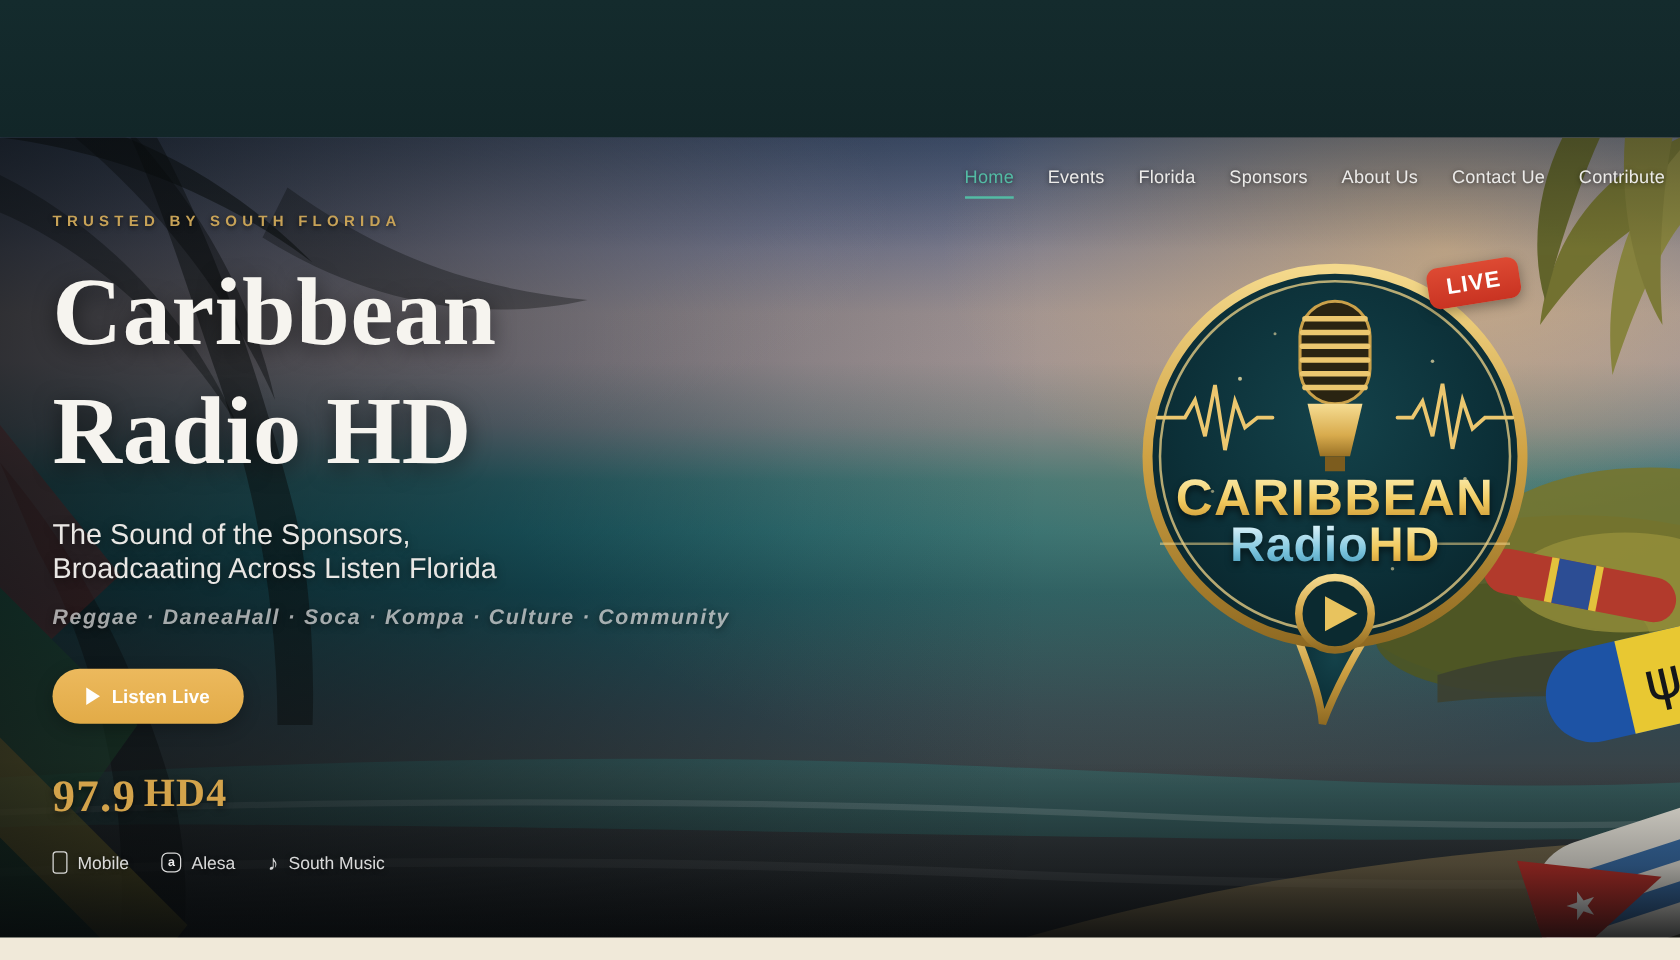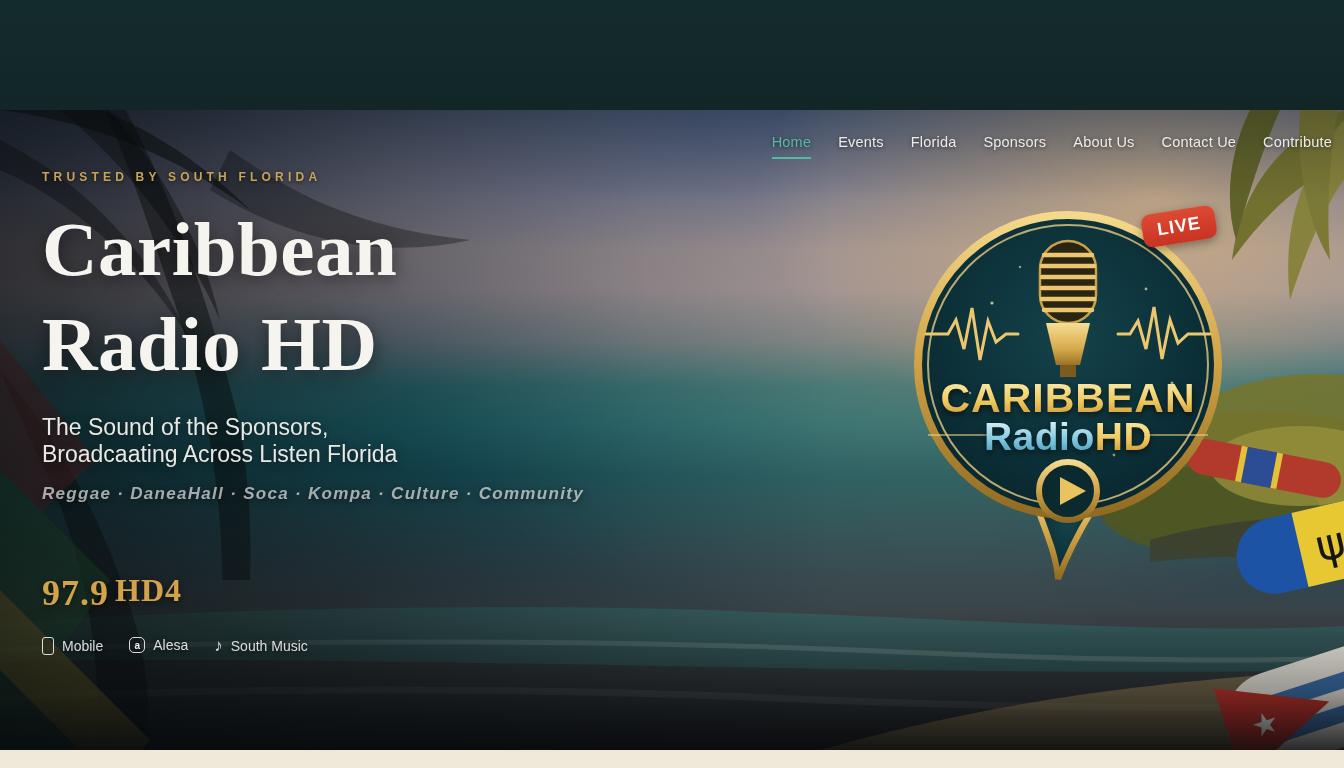--- a/index.html
+++ b/index.html
@@ -53,21 +53,21 @@
   .btn-primary { width:153px; background:linear-gradient(180deg,#ecb95d,#e2ab47); color:#fff;
     gap:9px; box-shadow:0 4px 14px rgba(0,0,0,.25); }
   .play-tri { width:0; height:0; border-left:11px solid #fff; border-top:7px solid transparent;
     border-bottom:7px solid transparent; }
   .btn-secondary { width:166px; background:rgba(255,255,255,.07); border:1px solid rgba(255,255,255,.45);
     color:#f2f1ee; backdrop-filter:blur(1px); }
   .freq-row { margin-top:37px; font-family:"Liberation Serif","DejaVu Serif",serif; color:#d3a34b;
     text-shadow:0 2px 6px rgba(0,0,0,.5); display:flex; align-items:flex-start; gap:6px; }
   .freq { font-size:36px; font-weight:600; letter-spacing:1px; }
   .band { font-size:32px; font-weight:600; letter-spacing:1px; }
-  .platforms { margin-top:23px; display:flex; gap:26px; align-items:flex-start; }
+  .platforms { margin-top:23px; display:flex; gap:26px; align-items:center; }
   .platform { display:flex; gap:8px; align-items:center; cursor:pointer; }
   .platform .label { font-size:14px; color:rgba(245,245,245,.88); text-shadow:0 1px 4px rgba(0,0,0,.6); }
   .icon-phone { width:12px; height:18px; border:1.6px solid rgba(240,240,240,.9); border-radius:3px; }
   .icon-alexa { width:16px; height:16px; border:1.6px solid rgba(240,240,240,.9); border-radius:5px;
     display:flex; align-items:center; justify-content:center; font-size:10px; color:#eee; font-weight:700; }
   .icon-note { font-size:17px; color:rgba(240,240,240,.9); line-height:1; }
 
   
   .logo-wrap { position:absolute; left:900px; top:93px; width:336px; height:410px; z-index:20; }
   .logo-wrap svg { position:absolute; left:0; top:0; }
@@ -177,20 +177,24 @@
         <span>Caribbean</span><br>
         <span>Radio HD</span>
       </h1>
       <div class="tagline">
         <span>The Sound of the Sponsors,</span><br>
         <span>Broadcaating Across Listen Florida</span>
       </div>
       <div class="genres">Reggae · DaneaHall · Soca · Kompa · Culture · Community</div>
 
       <div class="btn-row">
+        <button class="btn btn-primary">
+          <span class="play-tri"></span>
+          <span>Listen Live</span>
+        </button>
       </div>
 
       <div class="freq-row">
         <span class="freq">97.9</span>
         <span class="band">HD4</span>
       </div>
 
       <div class="platforms">
         <div class="platform">
           <span class="icon-phone"></span>

